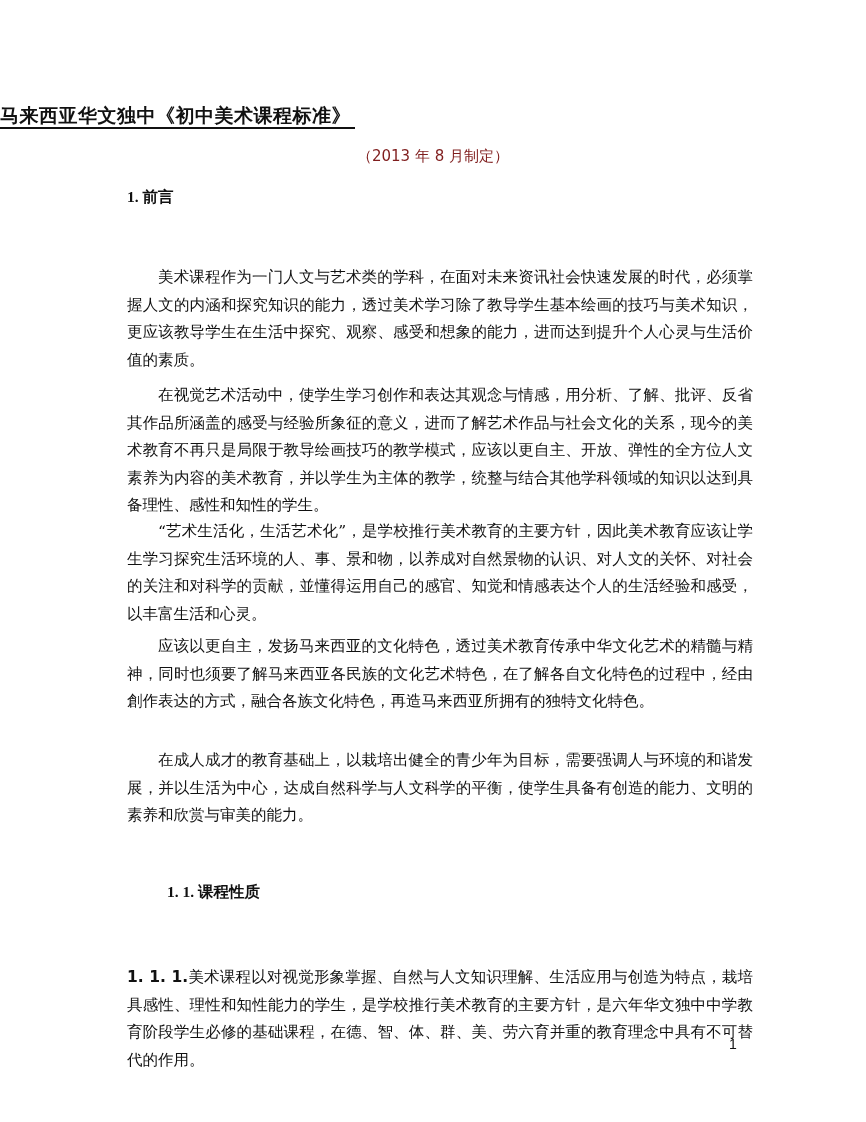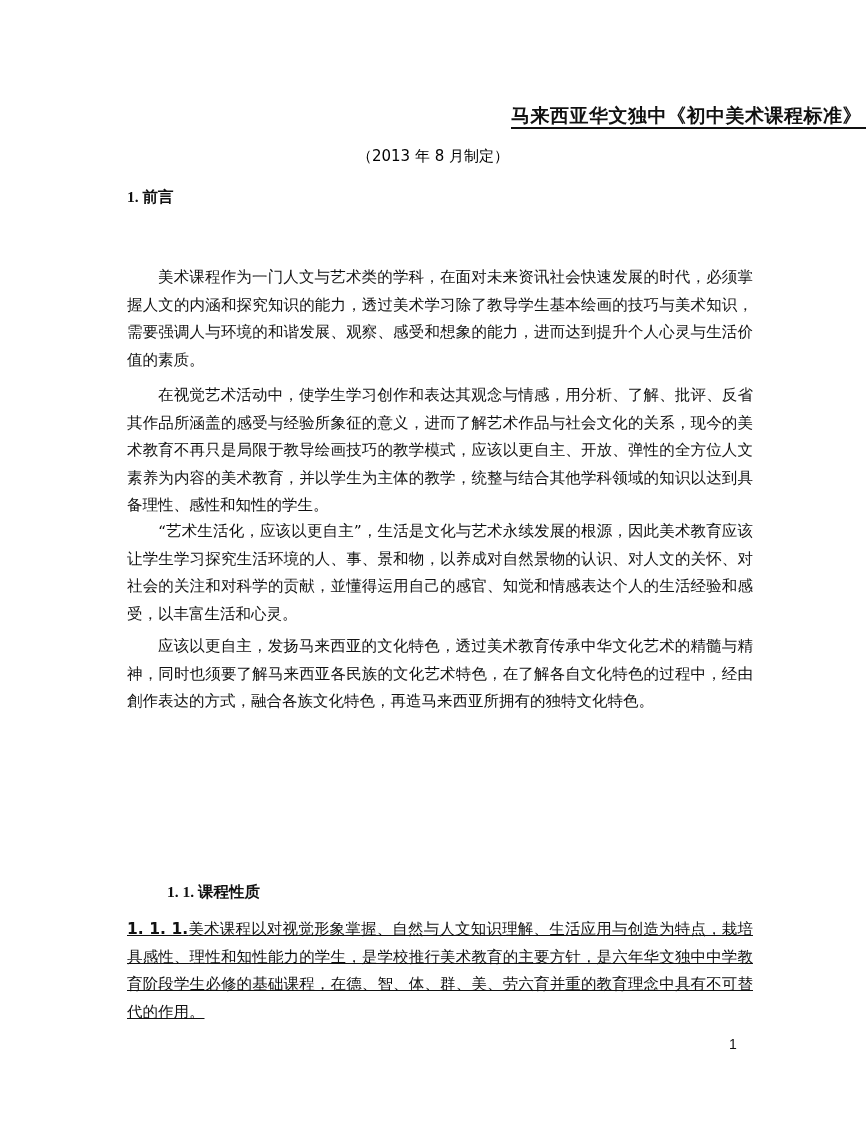--- a/index.html
+++ b/index.html
@@ -1,47 +1,48 @@
 <!DOCTYPE html>
 <html><head>
   <meta charset="utf-8">
   <style>
     html, body { margin: 0; padding: 0; background: #ffffff; }
     body { width: 866px; height: 1122px; position: relative; overflow: hidden;
            font-family: "DejaVu Serif", "Liberation Serif", serif; color: #111; }
     .page { position: absolute; left: 0; top: 0; width: 866px; height: 1122px; background: #fff; }
-    .title { position: absolute; left: 0; width: 866px; top: 103px; text-align: right;
+    .title { position: absolute; left: 0; width: 866px; top: 103px; text-align: left;
              font-family: "DejaVu Sans", "Liberation Sans", sans-serif; font-weight: bold;
              font-size: 19px; letter-spacing: 0.5px; }
     .title span { border-bottom: 2px solid #111; padding: 0 4px 1px 0; }
     .subtitle { position: absolute; left: 0; width: 866px; top: 147px; text-align: center;
-                font-family: "DejaVu Sans", "Liberation Sans", sans-serif; font-size: 15px; color: #000000; }
+                font-family: "DejaVu Sans", "Liberation Sans", sans-serif; font-size: 15px; color: #7f1d1d; }
     .h { position: absolute; left: 127px; font-family: Liberation Serif, serif;
          font-weight: bold; font-size: 15.5px; }
     .para { position: absolute; left: 127px; width: 626px; font-size: 15.5px; line-height: 27.5px;
             text-align: justify; text-indent: 2em; margin: 0; }
     .para.noindent { text-indent: 0; }
     .para .num { font-family: "DejaVu Sans", "Liberation Sans", sans-serif; font-weight: bold; }
     .pagenum { position: absolute; left: 729px; top: 1036px; font-family: "Liberation Sans", sans-serif;
                font-size: 14px; color: #111; }
   </style>
 </head>
 <body>
 
 <div class="page">
   <div class="title">
     <span>马来西亚华文独中《初中美术课程标准》</span>
   </div>
   <div class="subtitle">（2013 年 8 月制定）</div>
 
   <div class="h" style="top:187px;">1. 前言</div>
 
-  <p class="para" style="top:264px;">美术课程作为一门人文与艺术类的学科，在面对未来资讯社会快速发展的时代，必须掌握人文的内涵和探究知识的能力，透过美术学习除了教导学生基本绘画的技巧与美术知识，需要强调人与环境的和谐发展、观察、感受和想象的能力，进而达到提升个人心灵与生活价值的素质。</p>
+  <p class="para" style="top:264px;">美术课程作为一门人文与艺术类的学科，在面对未来资讯社会快速发展的时代，必须掌握人文的内涵和探究知识的能力，透过美术学习除了教导学生基本绘画的技巧与美术知识，更应该教导学生在生活中探究、观察、感受和想象的能力，进而达到提升个人心灵与生活价值的素质。</p>
   <p class="para" style="top:382px;">在视觉艺术活动中，使学生学习创作和表达其观念与情感，用分析、了解、批评、反省其作品所涵盖的感受与经验所象征的意义，进而了解艺术作品与社会文化的关系，现今的美术教育不再只是局限于教导绘画技巧的教学模式，应该以更自主、开放、弹性的全方位人文素养为内容的美术教育，并以学生为主体的教学，统整与结合其他学科领域的知识以达到具备理性、感性和知性的学生。</p>
-  <p class="para" style="top:518px;">“艺术生活化，应该以更自主”，生活是文化与艺术永续发展的根源，因此美术教育应该让学生学习探究生活环境的人、事、景和物，以养成对自然景物的认识、对人文的关怀、对社会的关注和对科学的贡献，並懂得运用自己的感官、知觉和情感表达个人的生活经验和感受，以丰富生活和心灵。</p>
+  <p class="para" style="top:518px;">“艺术生活化，生活艺术化”，是学校推行美术教育的主要方针，因此美术教育应该让学生学习探究生活环境的人、事、景和物，以养成对自然景物的认识、对人文的关怀、对社会的关注和对科学的贡献，並懂得运用自己的感官、知觉和情感表达个人的生活经验和感受，以丰富生活和心灵。</p>
   <p class="para" style="top:633px;">应该以更自主，发扬马来西亚的文化特色，透过美术教育传承中华文化艺术的精髓与精神，同时也须要了解马来西亚各民族的文化艺术特色，在了解各自文化特色的过程中，经由創作表达的方式，融合各族文化特色，再造马来西亚所拥有的独特文化特色。</p>
+  <p class="para" style="top:747px;">在成人成才的教育基础上，以栽培出健全的青少年为目标，需要强调人与环境的和谐发展，并以生活为中心，达成自然科学与人文科学的平衡，使学生具备有创造的能力、文明的素养和欣赏与审美的能力。</p>
 
   <div class="h" style="top:882px;margin-left:40px;">1. 1. 课程性质</div>
 
-  <p class="para noindent" style="top:916px;text-decoration:underline;"><span class="num">1. 1. 1.</span><span>美术课程以对视觉形象掌握、自然与人文知识理解、生活应用与创造为特点，栽培具感性、理性和知性能力的学生，是学校推行美术教育的主要方针，是六年华文独中中学教育阶段学生必修的基础课程，在德、智、体、群、美、劳六育并重的教育理念中具有不可替代的作用。</span></p>
+  <p class="para noindent" style="top:964px;"><span class="num">1. 1. 1.</span><span>美术课程以对视觉形象掌握、自然与人文知识理解、生活应用与创造为特点，栽培具感性、理性和知性能力的学生，是学校推行美术教育的主要方针，是六年华文独中中学教育阶段学生必修的基础课程，在德、智、体、群、美、劳六育并重的教育理念中具有不可替代的作用。</span></p>
 
   <div class="pagenum">1</div>
 </div>
 
 </body></html>

